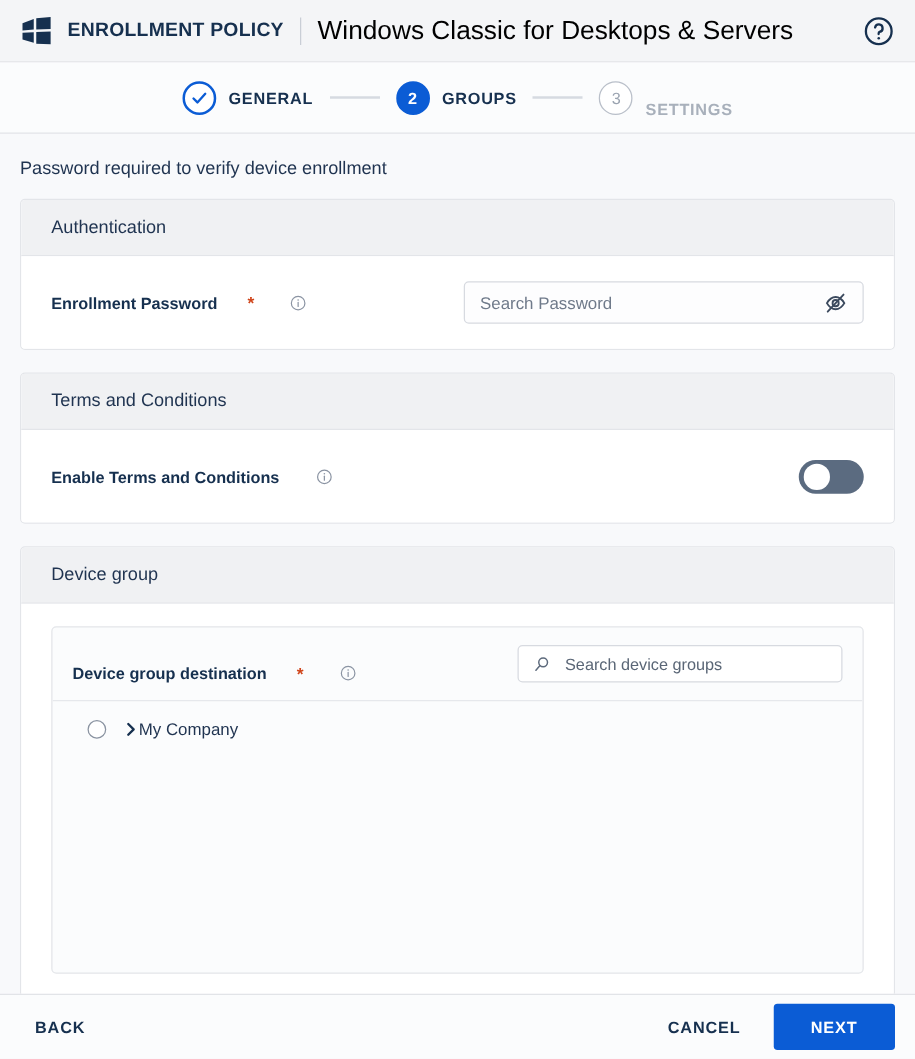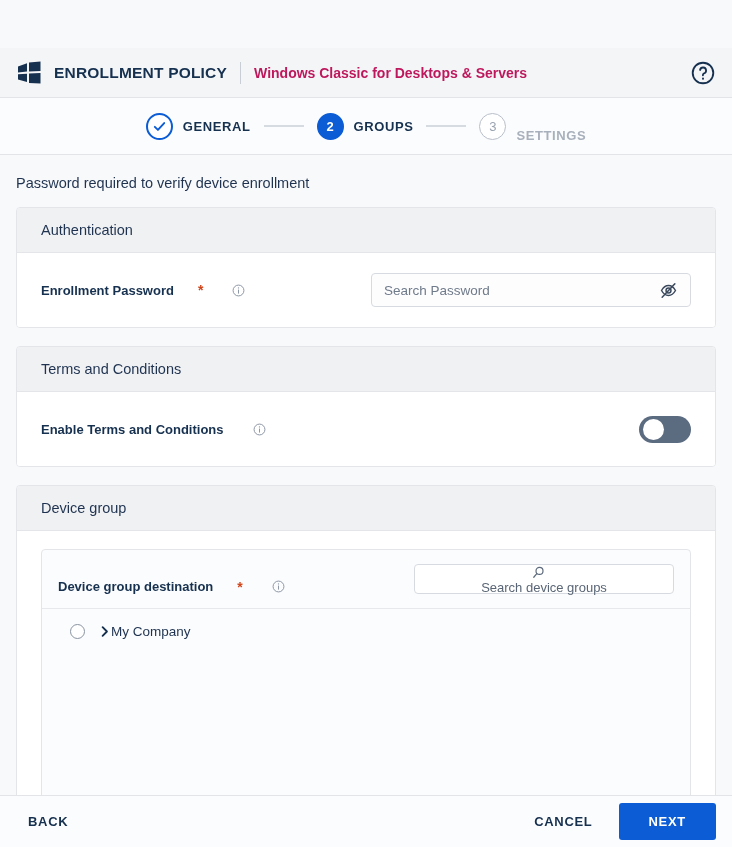--- a/index.html
+++ b/index.html
@@ -18,21 +18,20 @@
 
   
   .app-header {
     height: 50px;
     background: #f4f5f7;
     border-bottom: 1px solid #e2e4e8;
     display: flex;
     align-items: center;
     padding: 0 16px;
     box-sizing: border-box;
-    margin-top: 48px;
   }
   .brand-logo {
     width: 26px;
     height: 24px;
     margin-right: 12px;
     flex: 0 0 auto;
     display: block;
   }
   .header-title {
     font-size: 15.5px;
@@ -42,23 +41,23 @@
     white-space: nowrap;
   }
   .header-divider {
     width: 1px;
     height: 22px;
     background: #c9ced6;
     margin: 0 13px;
     flex: 0 0 auto;
   }
   .header-subtitle {
-    font-size: 14px;
-    color: #be185d;
-    font-weight: bold;
+    font-size: 21px;
+    color: #000000;
+    font-weight: normal;
     white-space: nowrap;
   }
   .header-spacer { flex: 1 1 auto; }
   .help-icon {
     width: 26px;
     height: 26px;
     color: #16304f;
     cursor: pointer;
     display: block;
   }
@@ -247,21 +246,20 @@
   .search-box {
     width: 260px;
     height: 30px;
     border: 1px solid #d7dae0;
     border-radius: 4px;
     background: #ffffff;
     display: flex;
     align-items: center;
     padding: 0 11px;
     box-sizing: border-box;
-    flex-direction: column;
   }
   .search-icon {
     width: 15px;
     height: 15px;
     color: #5d6a7c;
     margin-right: 11px;
     flex: 0 0 auto;
     display: block;
   }
   .search-box .placeholder {

